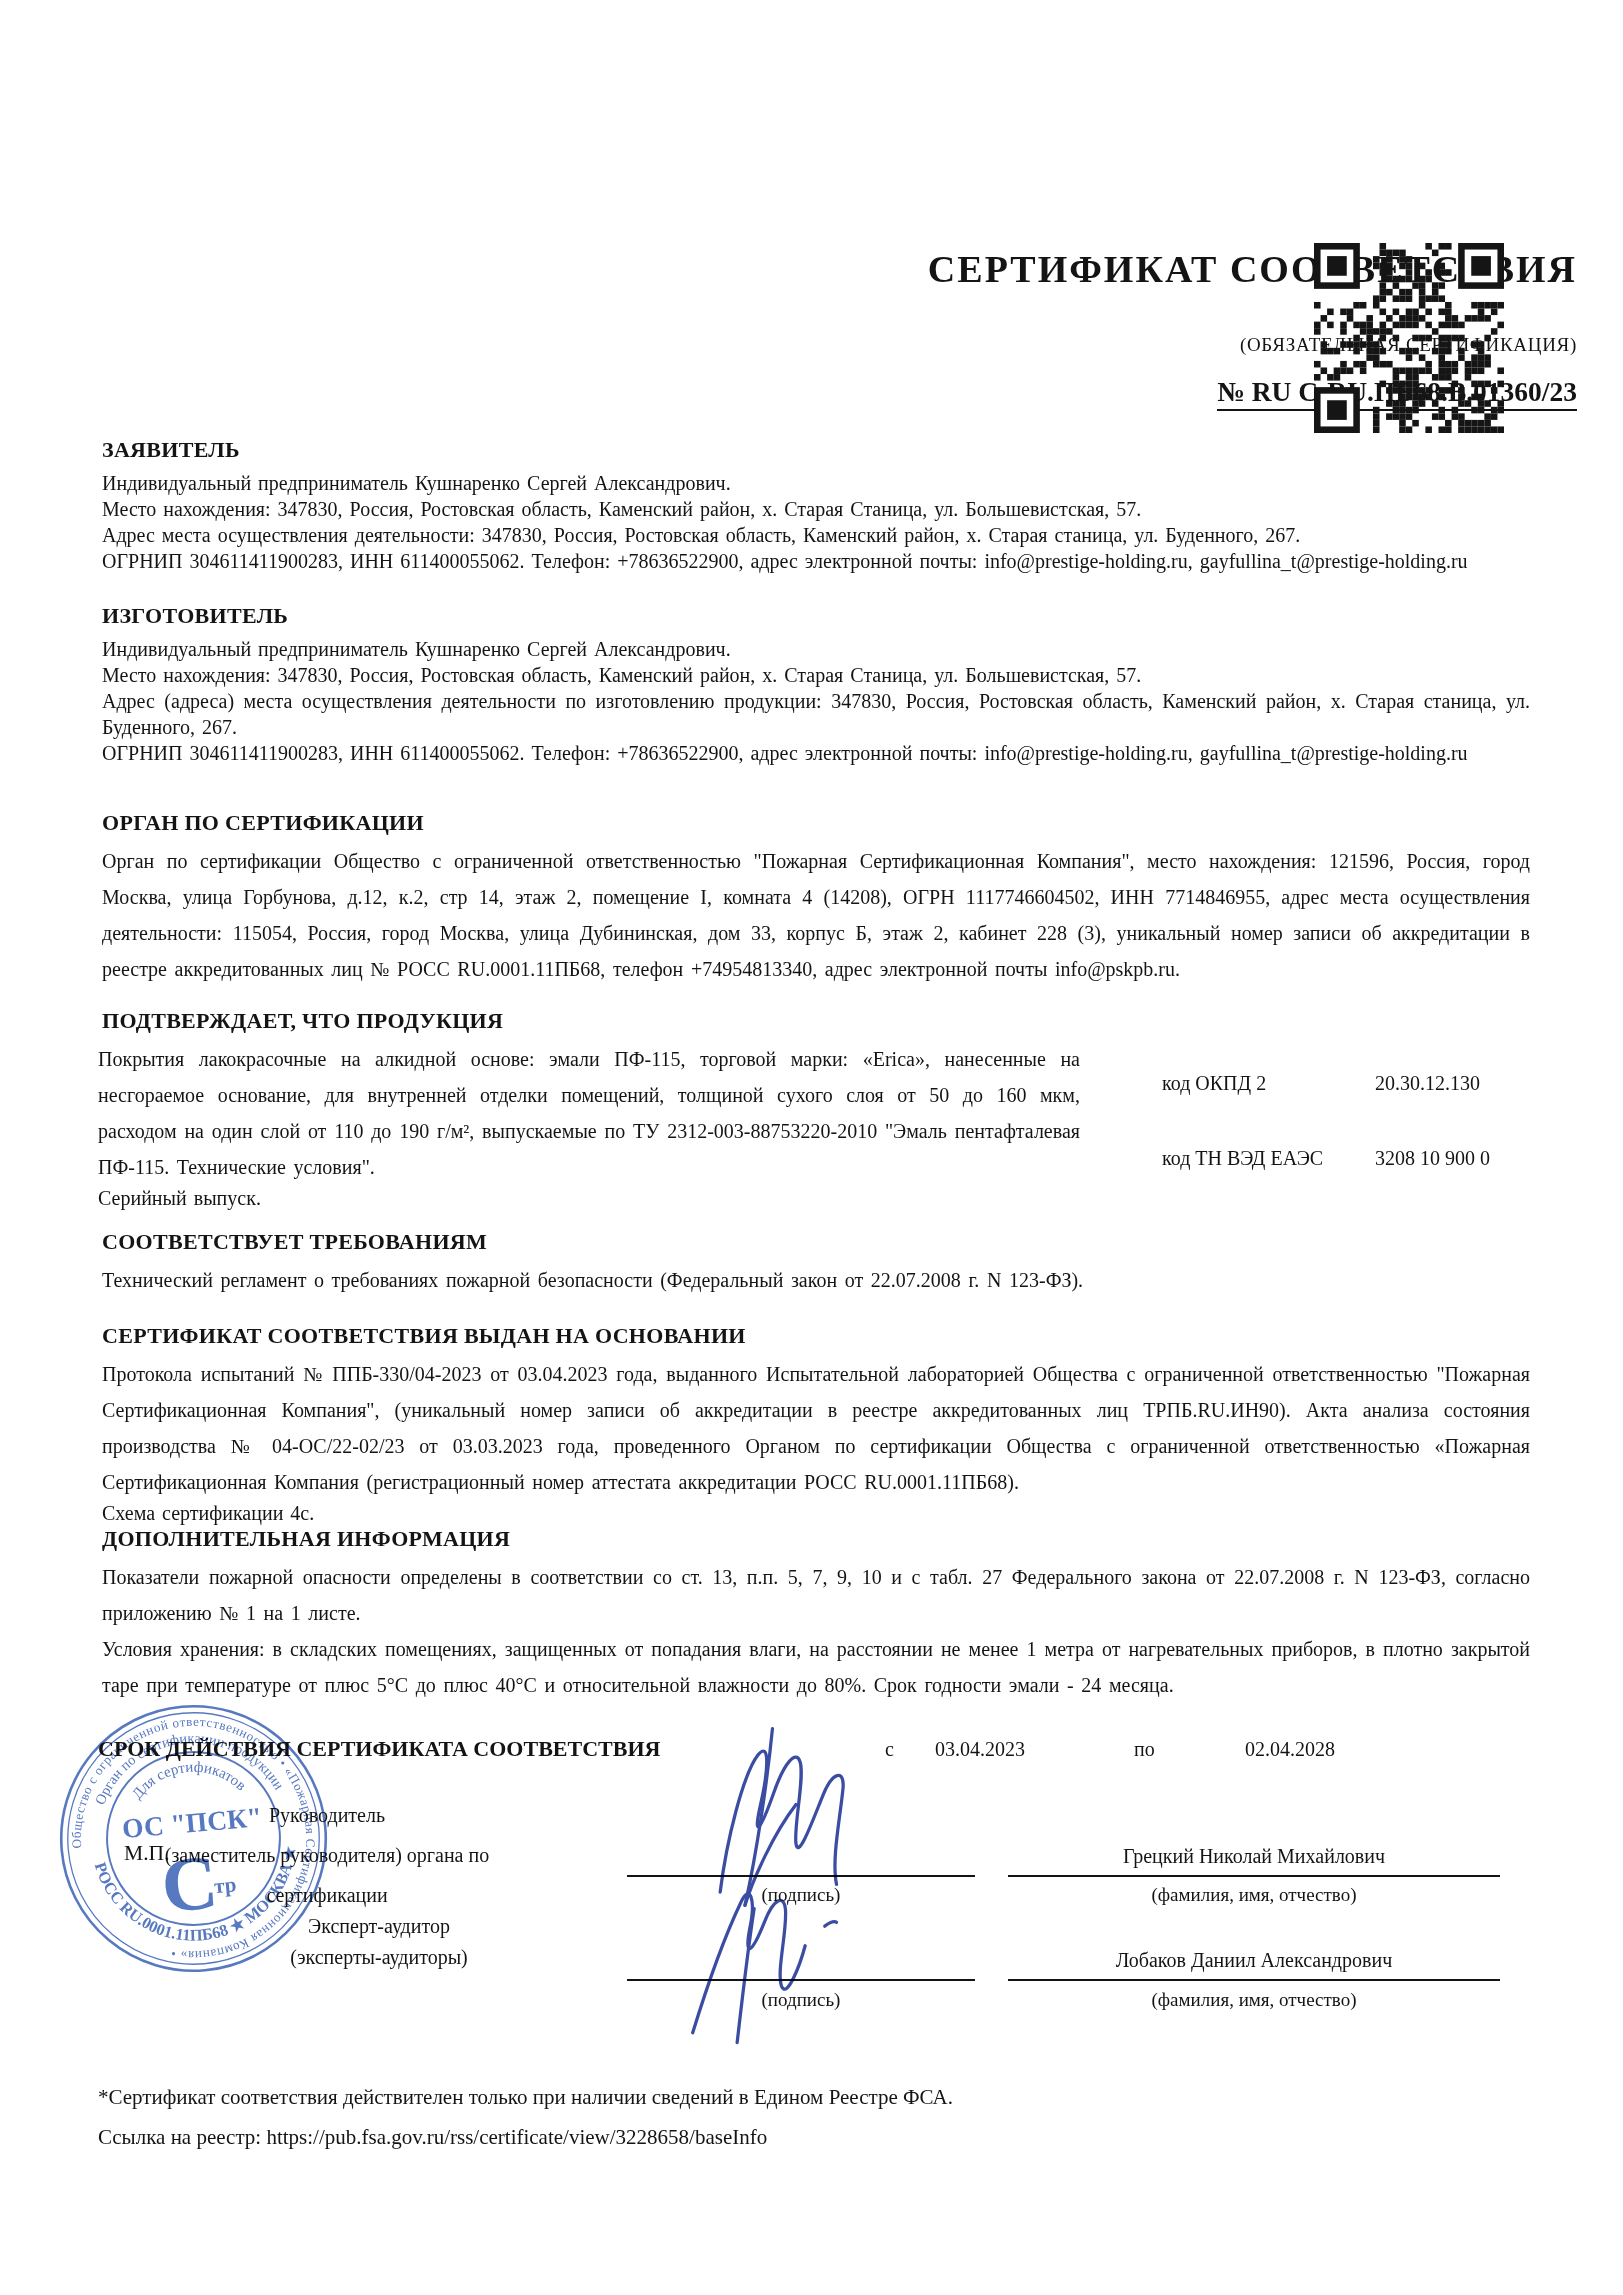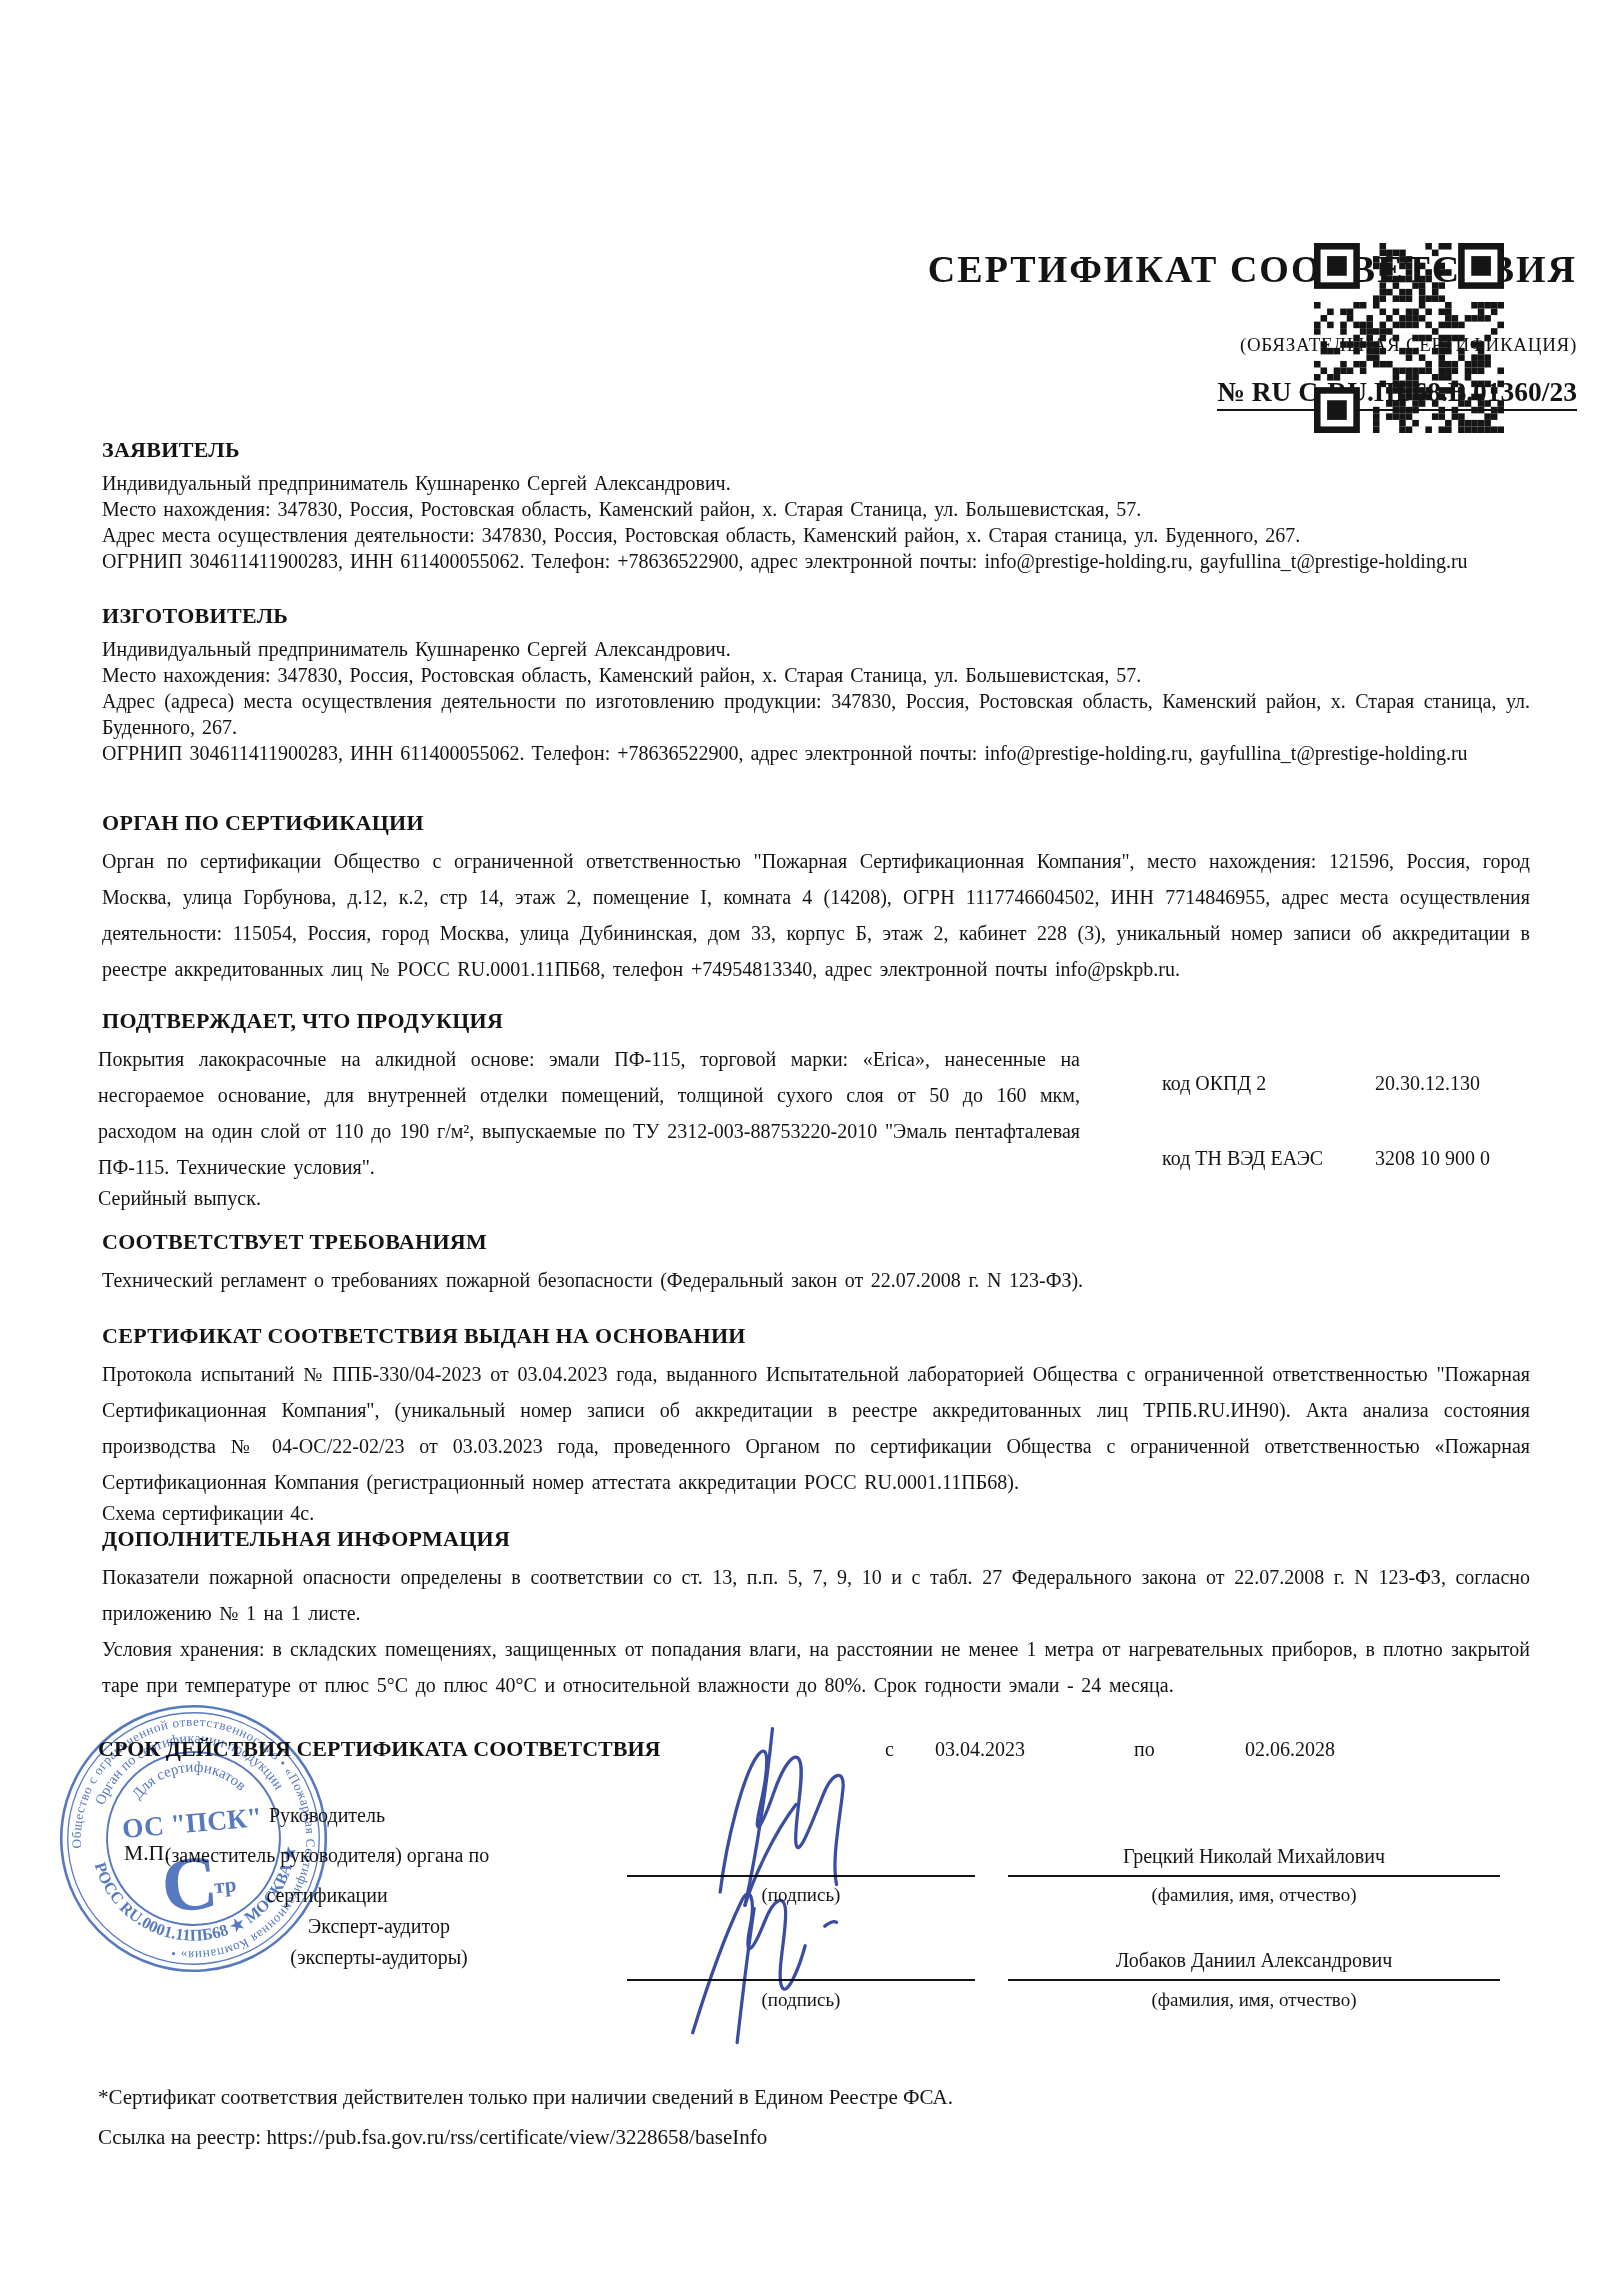--- a/index.html
+++ b/index.html
@@ -418,21 +418,21 @@
   <div class="sec" style="top:1526px">
     <div class="head">ДОПОЛНИТЕЛЬНАЯ ИНФОРМАЦИЯ</div>
     <div class="body-text">Показатели пожарной опасности определены в соответствии со ст. 13, п.п. 5, 7, 9, 10 и с табл. 27 Федерального закона от 22.07.2008 г. N 123-ФЗ, согласно приложению № 1 на 1 листе.</div>
     <div class="body-text">Условия хранения: в складских помещениях, защищенных от попадания влаги, на расстоянии не менее 1 метра от нагревательных приборов, в плотно закрытой таре при температуре от плюс 5°С до плюс 40°С и относительной влажности до 80%. Срок годности эмали - 24 месяца.</div>
   </div>
 
   <div class="validity-head">СРОК ДЕЙСТВИЯ СЕРТИФИКАТА СООТВЕТСТВИЯ</div>
   <div class="v-from-label">с</div>
   <div class="v-from-date">03.04.2023</div>
   <div class="v-to-label">по</div>
-  <div class="v-to-date">02.06.2028</div>
+  <div class="v-to-date">02.04.2028</div>
 
   <div class="role-head">Руководитель
 (заместитель руководителя) органа по
 сертификации</div>
   <div class="mp">М.П.</div>
   <div class="fio-name name1">Грецкий Николай Михайлович</div>
   <div class="sig-line s1"></div>
   <div class="sig-line f1"></div>
   <div class="caption cap-sign1">(подпись)</div>
   <div class="caption cap-fio1">(фамилия, имя, отчество)</div>

